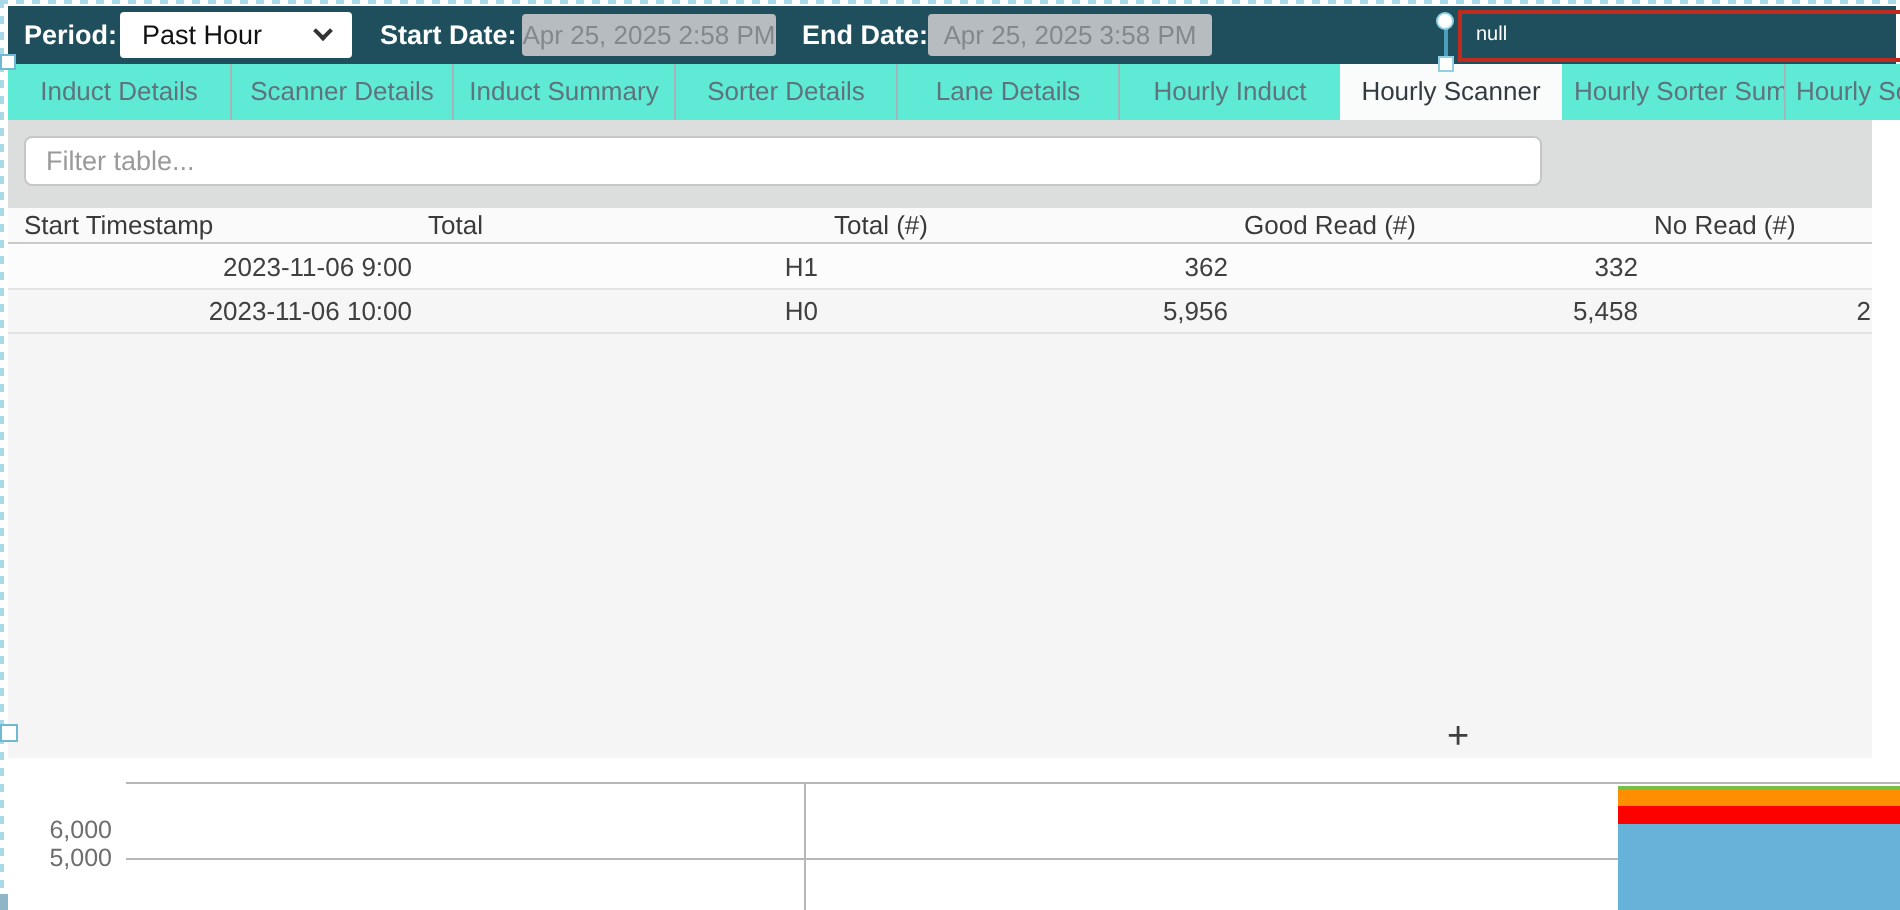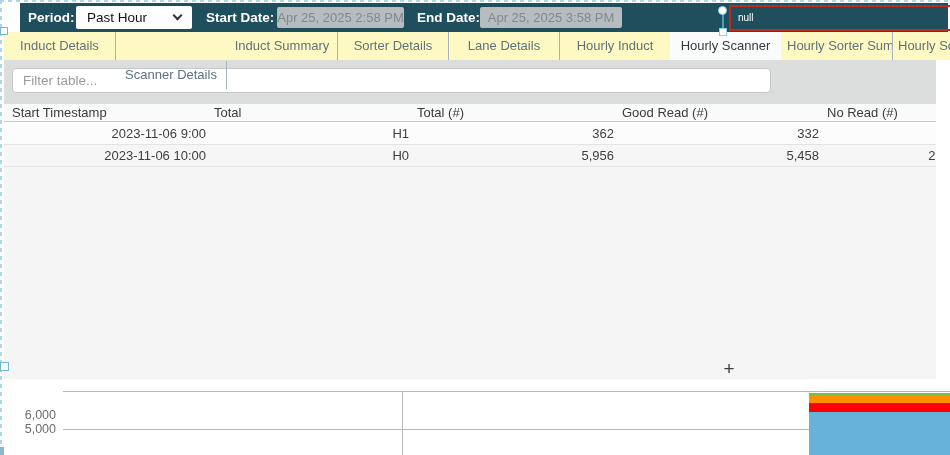--- a/index.html
+++ b/index.html
@@ -21,40 +21,40 @@
                    background:#fff; border:1px solid #8fd0e2; z-index:65; }
   .anchor-square { position:absolute; left:719px; top:28px; width:8px; height:8px;
                    background:#fff; border:1px solid #8fd0e2; z-index:65; }
   .annotation-box { position:absolute; left:729px; top:5px; width:246px; height:26px; z-index:66;
                     border:2px solid #bf2b1e; color:#fff; font-size:10px; line-height:22px;
                     padding-left:7px; }
   .annotation-dot { position:absolute; right:12px; top:9px; width:7px; height:7px;
                     border-radius:50%; background:#e02314; }
 
   
-  .toolbar { position:absolute; left:20px; top:3px; right:2px; height:29px; background:#1f4e5d; z-index:5; }
+  .toolbar { position:absolute; left:4px; top:3px; right:2px; height:29px; background:#1f4e5d; z-index:5; }
   .tb-label { position:absolute; top:0; line-height:29px; color:#fff; font-size:13.5px; }
   .lbl-period { left:8px; font-weight:600; }
   .lbl-start  { left:186px; font-weight:700; }
   .lbl-end    { left:397px; font-weight:700; }
   .period-select { position:absolute; left:56px; top:3px; width:116px; height:23px; background:#fff;
                    border-radius:2px; font-size:13.5px; color:#111; line-height:23px; padding-left:11px; }
   .chevron { position:absolute; right:11px; top:6px; width:7px; height:7px;
              border-right:2px solid #333; border-bottom:2px solid #333; transform:rotate(45deg); }
   .date-input { position:absolute; top:4px; height:21px; background:#b6bcbf; border:none; border-radius:2px;
                 color:#82898d; font-size:13px; text-align:center; font-family:"Liberation Sans",sans-serif; }
   .inp-start { left:257px; width:127px; }
   .inp-end   { left:460px; width:142px; }
 
   
-  .tabbar { position:absolute; left:4px; top:32px; right:0; height:28px; background:#fef9c3;
+  .tabbar { position:absolute; left:4px; top:32px; right:0; height:28px; background:#5eead4;
             display:flex; z-index:4; }
   .tab { height:28px; line-height:28px; font-size:13px; color:#5e737d; text-align:center;
          border-right:1px solid #a3b4bb; overflow:hidden; white-space:nowrap; }
-  .tab:nth-child(1){width:112px;} .tab:nth-child(2){width:111px;margin-top:29px;} .tab:nth-child(3){width:111px;}
+  .tab:nth-child(1){width:112px;} .tab:nth-child(2){width:111px;} .tab:nth-child(3){width:111px;}
   .tab:nth-child(4){width:111px;} .tab:nth-child(5){width:111px;}
   .tab:nth-child(6){width:110px; border-right:none;}
   .tab:nth-child(7){width:111px;}
   .tab:nth-child(8){width:112px; text-align:left; padding-left:6px;}
   .tab:nth-child(9){flex:1; text-align:left; padding-left:5px; border-right:none;}
   .tab.active { background:#fafbfb; color:#333b41; border-right:none; }
 
   
   .filterbar { position:absolute; left:4px; top:60px; right:0; height:44px; background:#dcdddd; z-index:3; }
   .filter-input { position:absolute; left:8px; top:8px; width:759px; height:25px; background:#fff;

